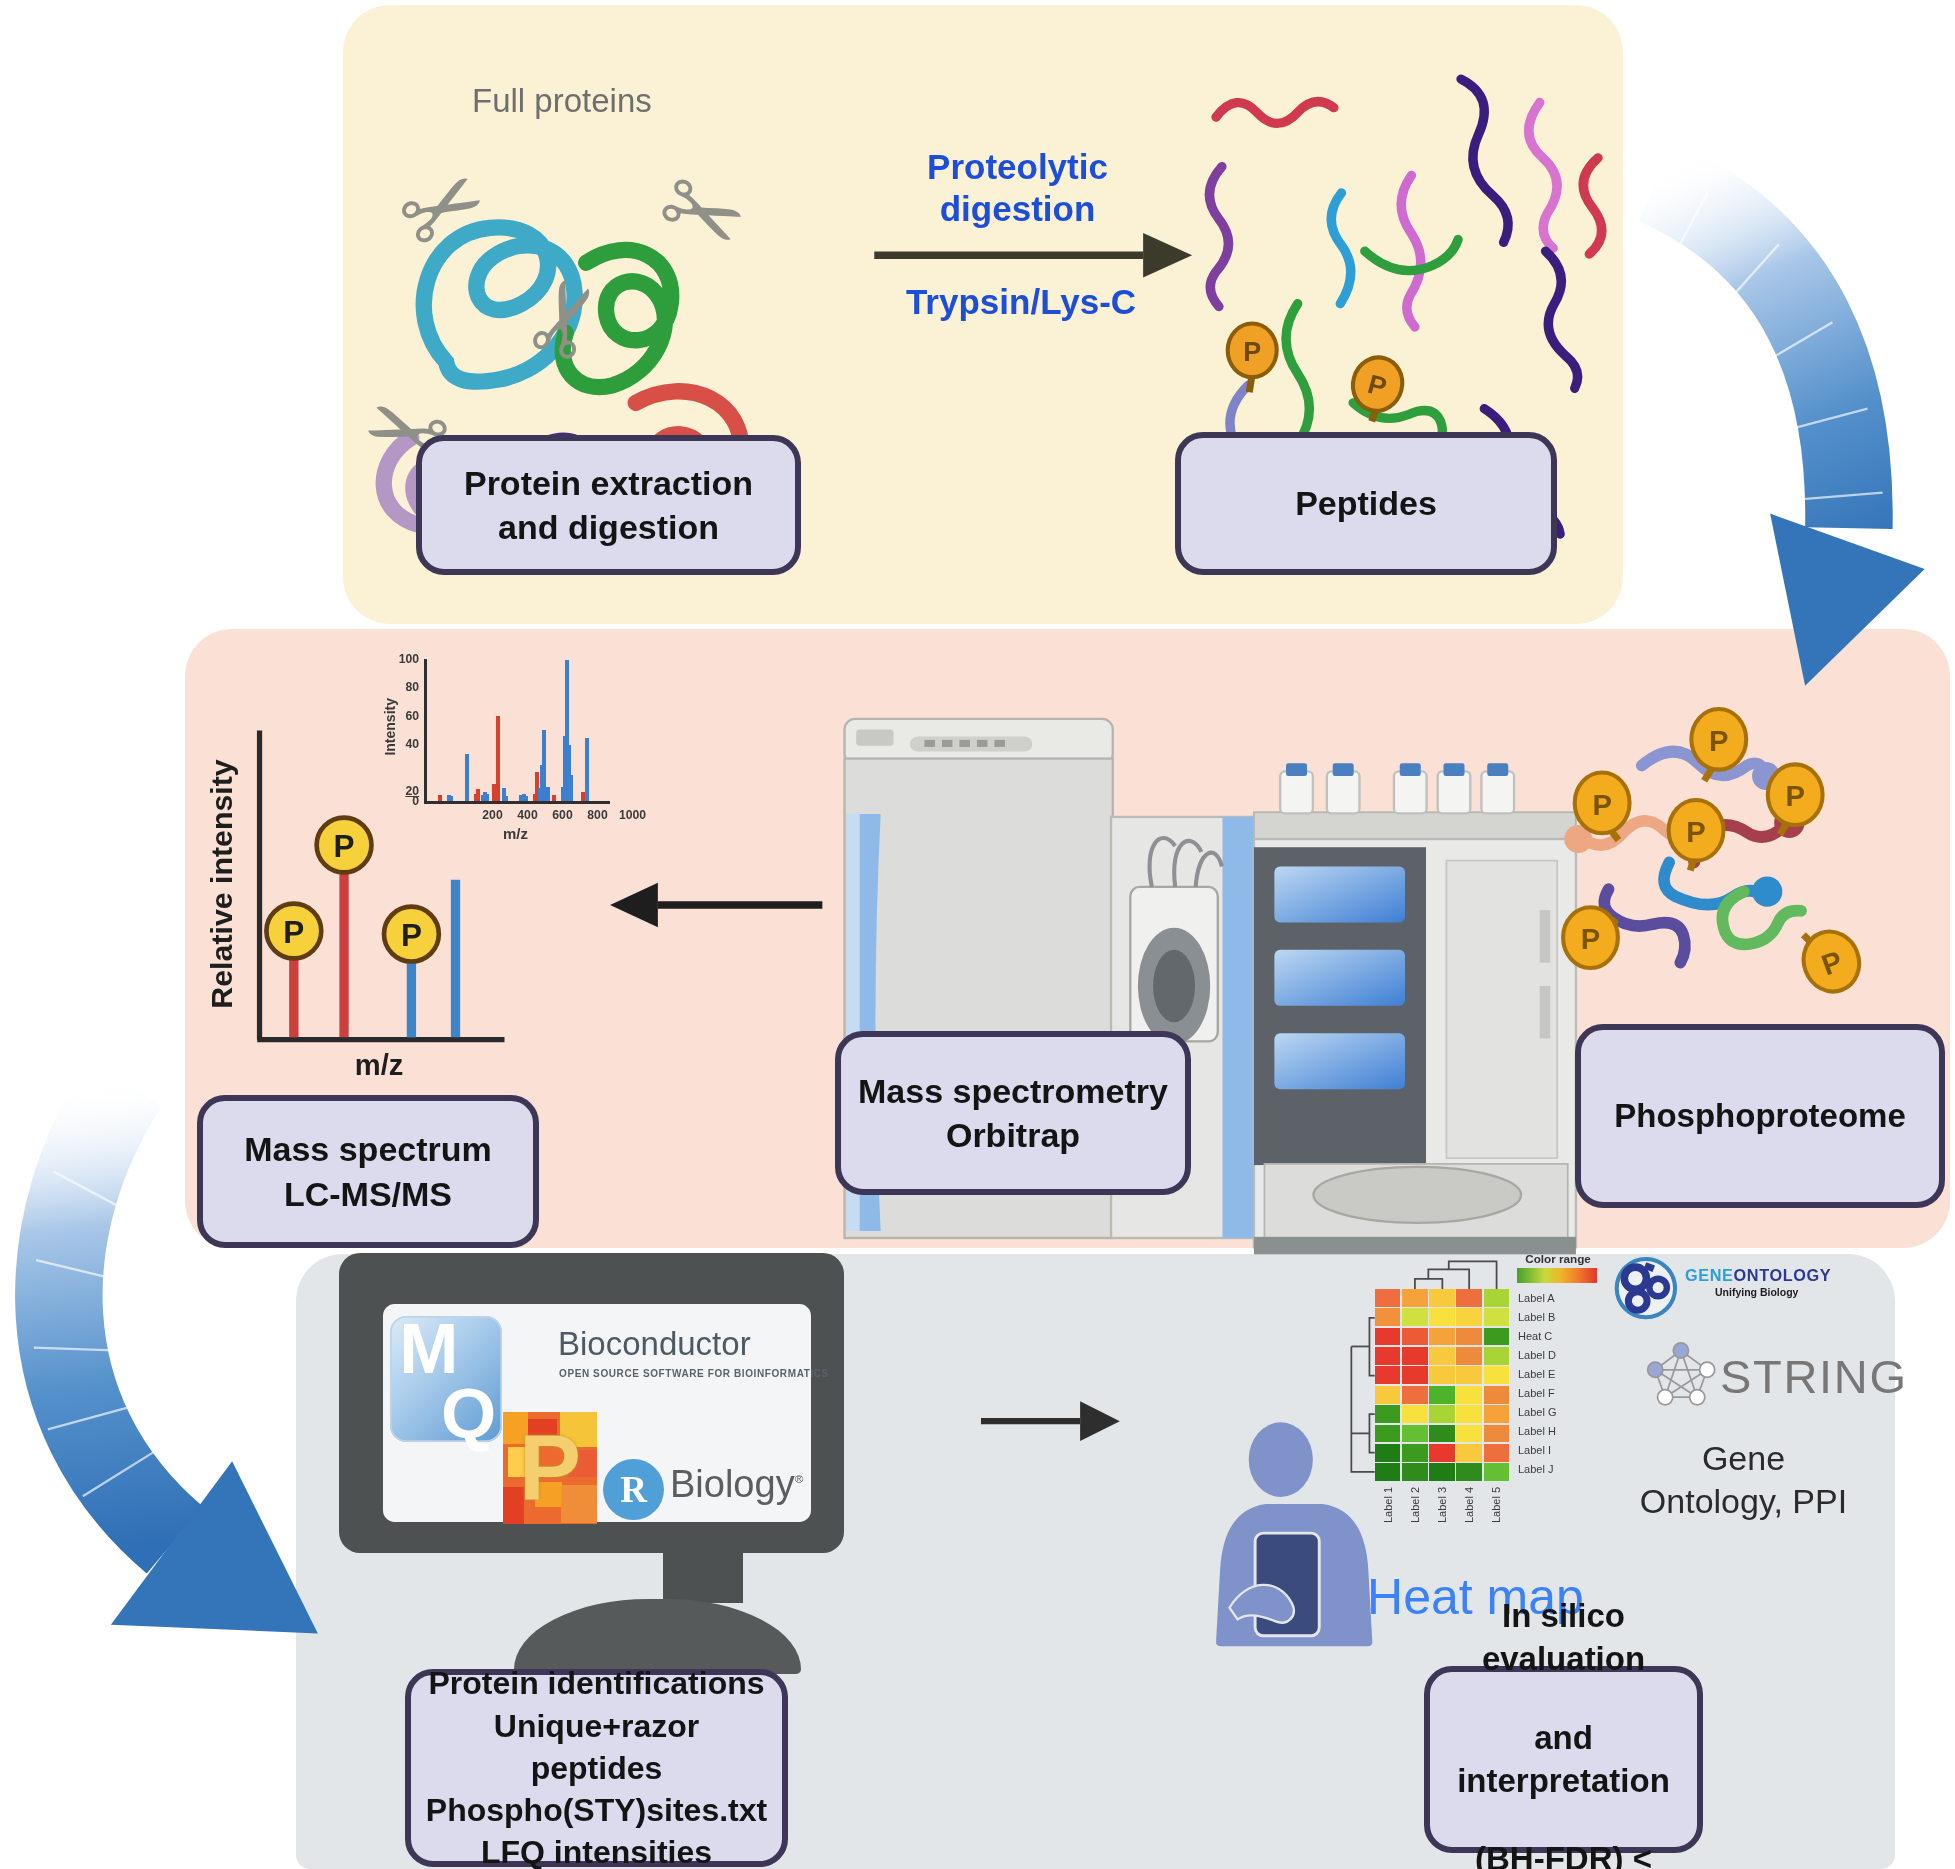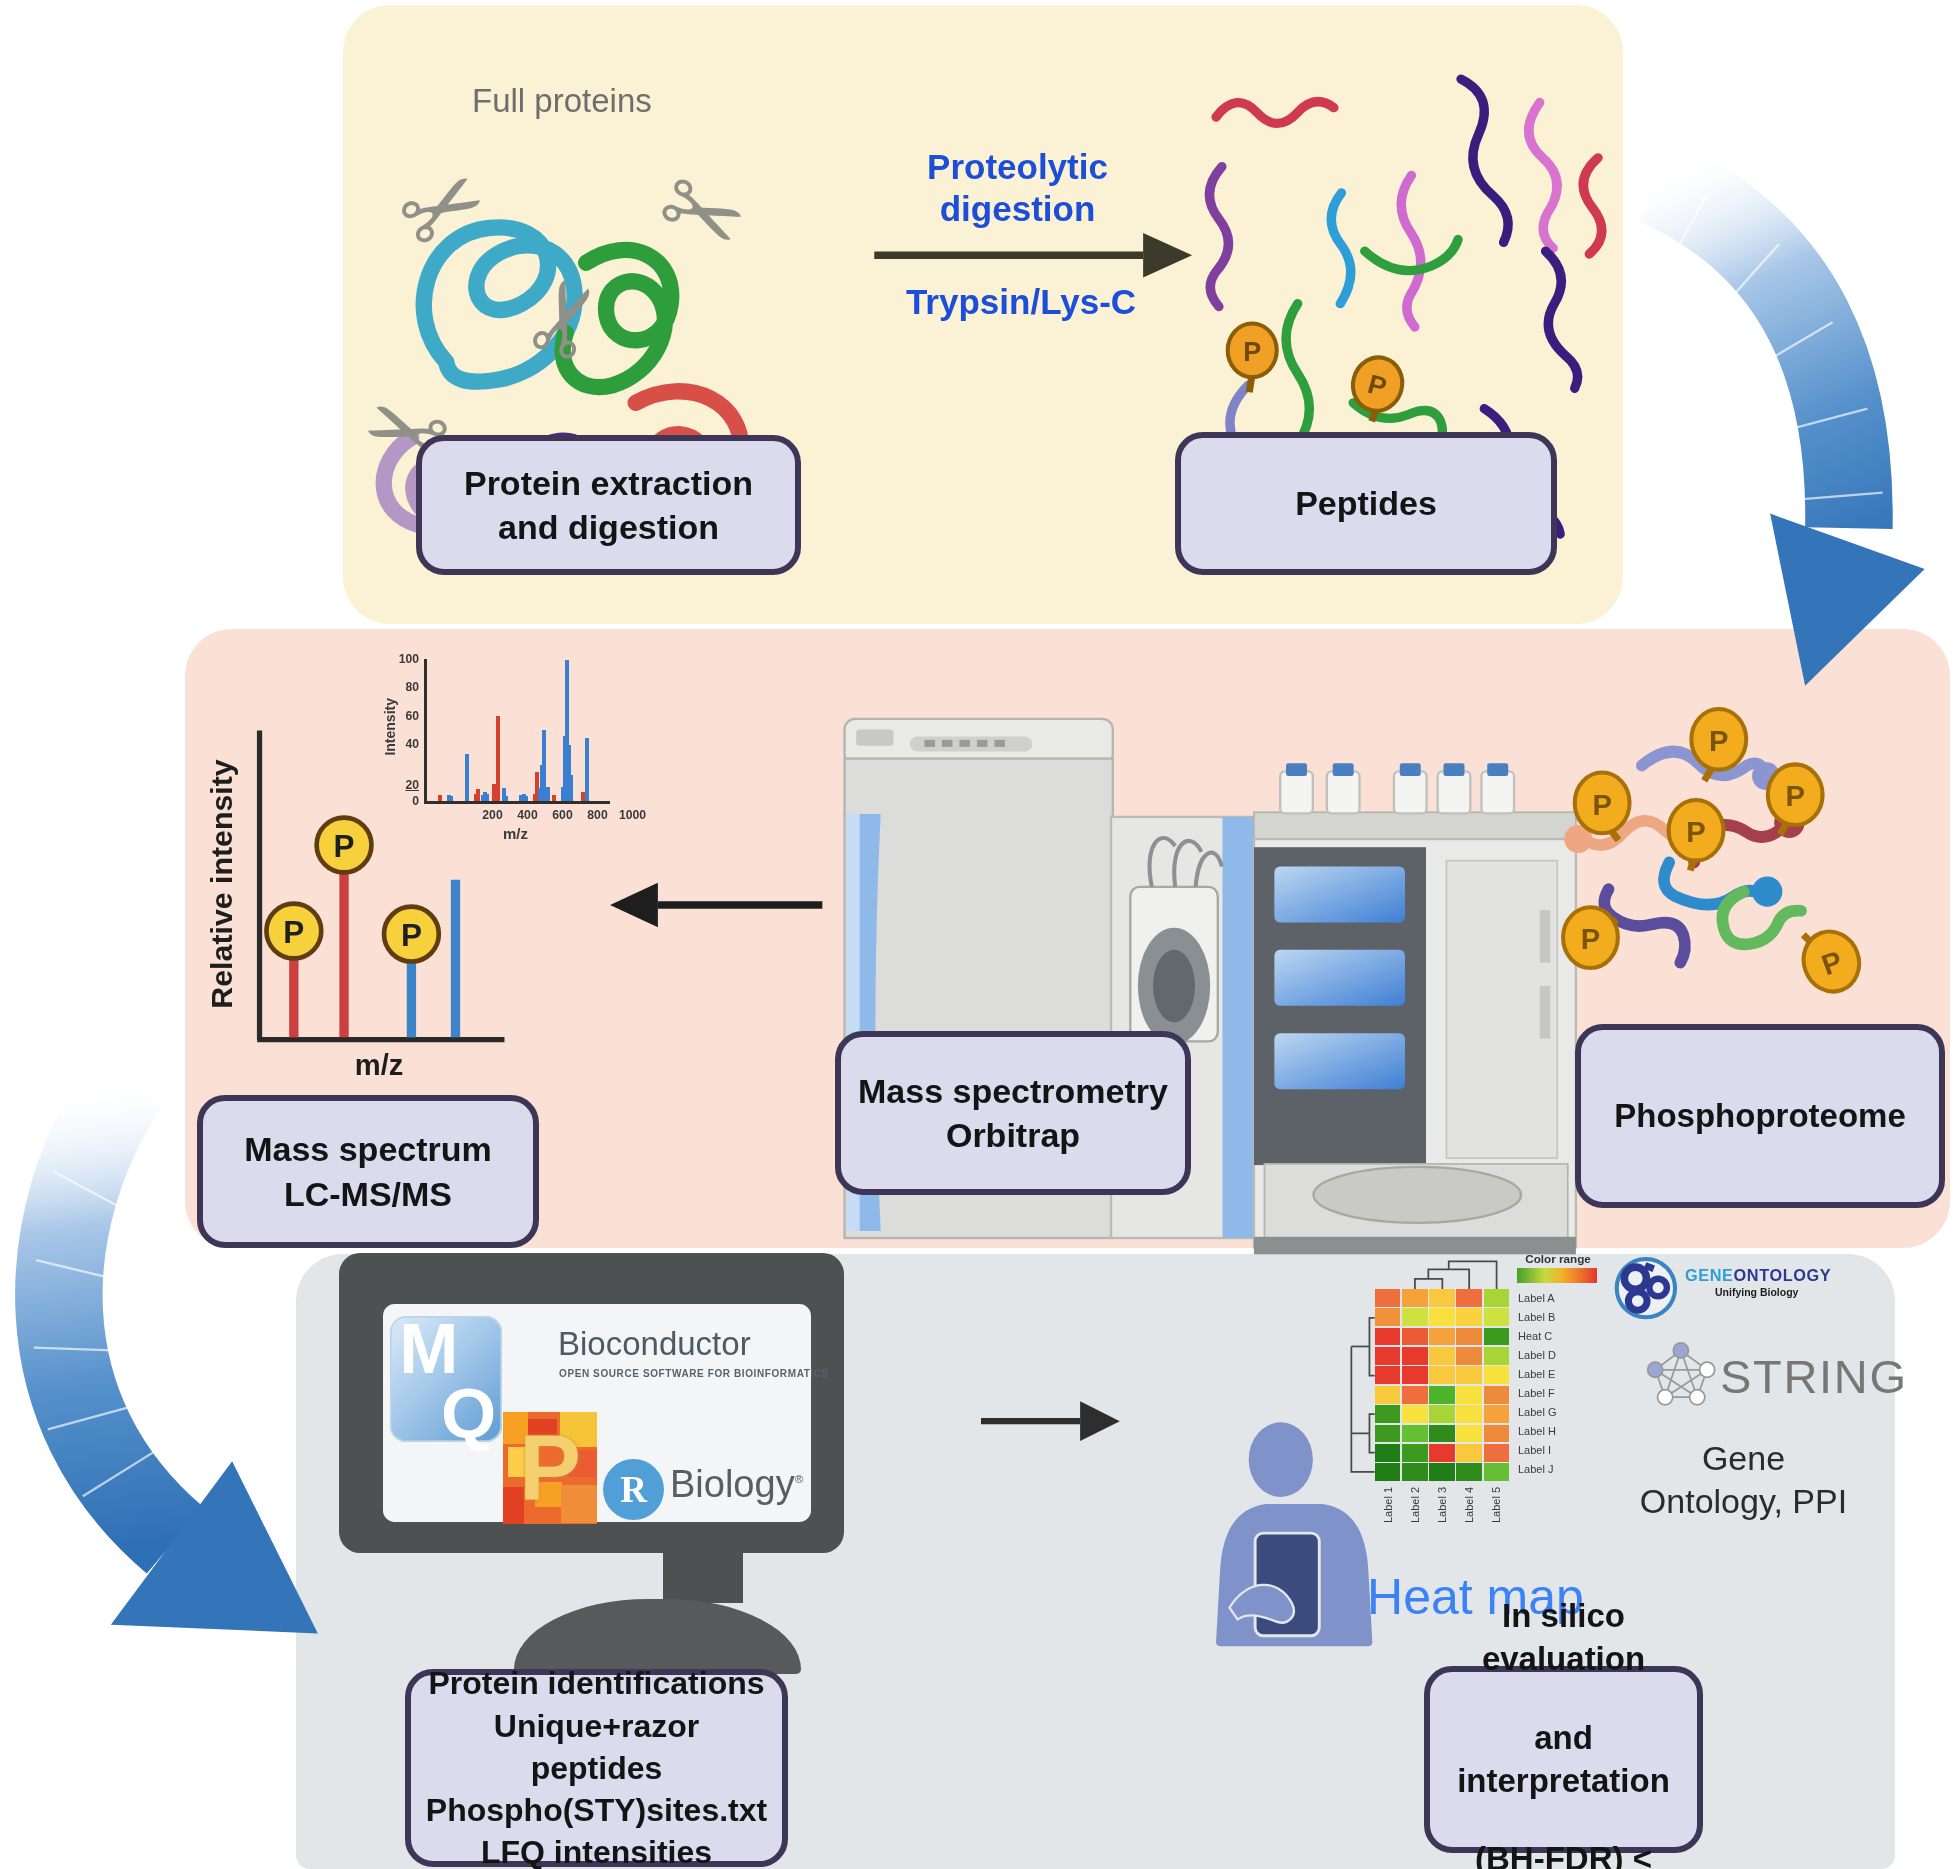--- a/index.html
+++ b/index.html
@@ -399,21 +399,21 @@
         <div class="bar" style="left: 134px; height: 14.2px; background: rgb(58, 127, 208);"></div>
         <div class="bar" style="left: 136px; height: 65px; background: rgb(58, 127, 208);"></div>
         <div class="bar" style="left: 138px; height: 141px; background: rgb(58, 127, 208);"></div>
         <div class="bar" style="left: 140px; height: 56px; background: rgb(58, 127, 208);"></div>
         <div class="bar" style="left: 142px; height: 26px; background: rgb(58, 127, 208);"></div>
         <div class="bar" style="left: 158px; height: 63px; background: rgb(58, 127, 208);"></div>
       </div>
     </div>
   <div id="inset-yticks">
       <div class="ytick" style="top: 154px; right: 216px;">0</div>
-      <div class="ytick" style="top: 138px; right: 216px; text-decoration: underline;">20</div>
+      <div class="ytick" style="top: 144px; right: 216px; text-decoration: underline;">20</div>
       <div class="ytick" style="top: 97px; right: 216px;">40</div>
       <div class="ytick" style="top: 69px; right: 216px;">60</div>
       <div class="ytick" style="top: 40px; right: 216px;">80</div>
       <div class="ytick" style="top: 11.7px; right: 216px;">100</div>
     </div>
     <div id="inset-xticks">
       <div class="xtick" style="left: 51px;">200</div>
       <div class="xtick" style="left: 86px;">400</div>
       <div class="xtick" style="left: 121px;">600</div>
       <div class="xtick" style="left: 156px;">800</div>

